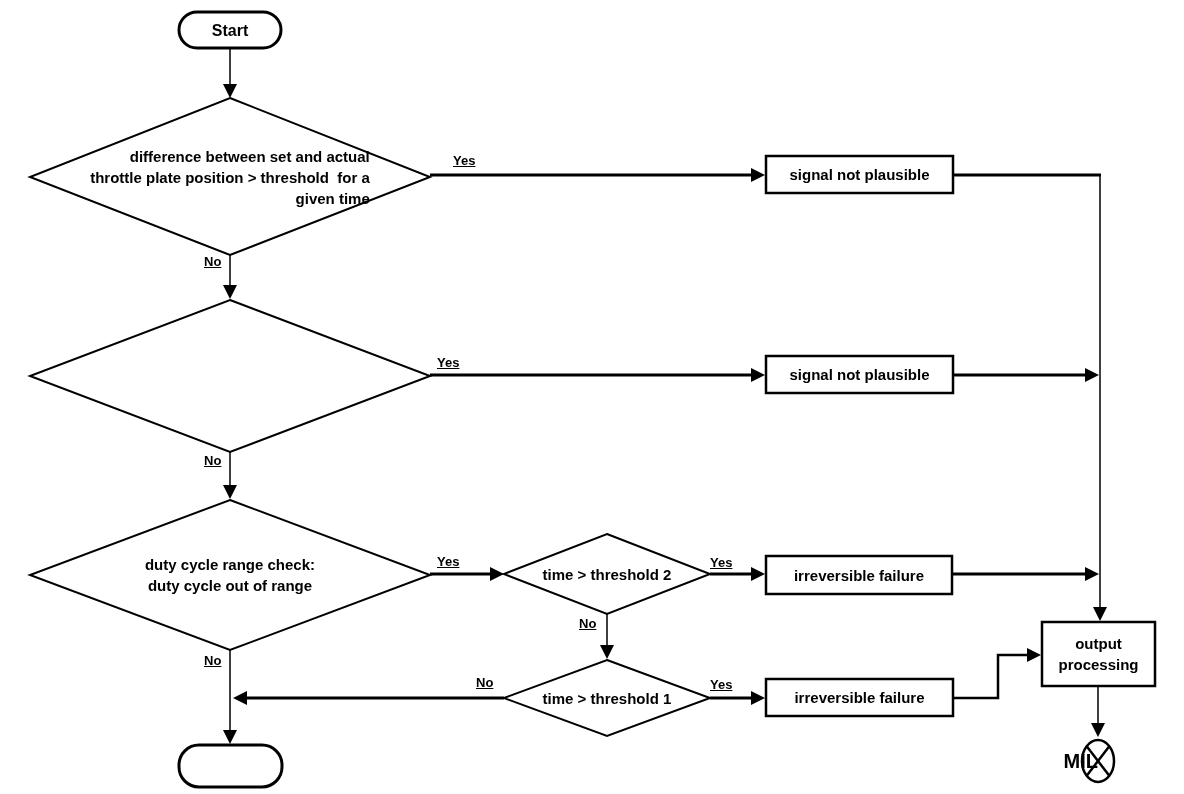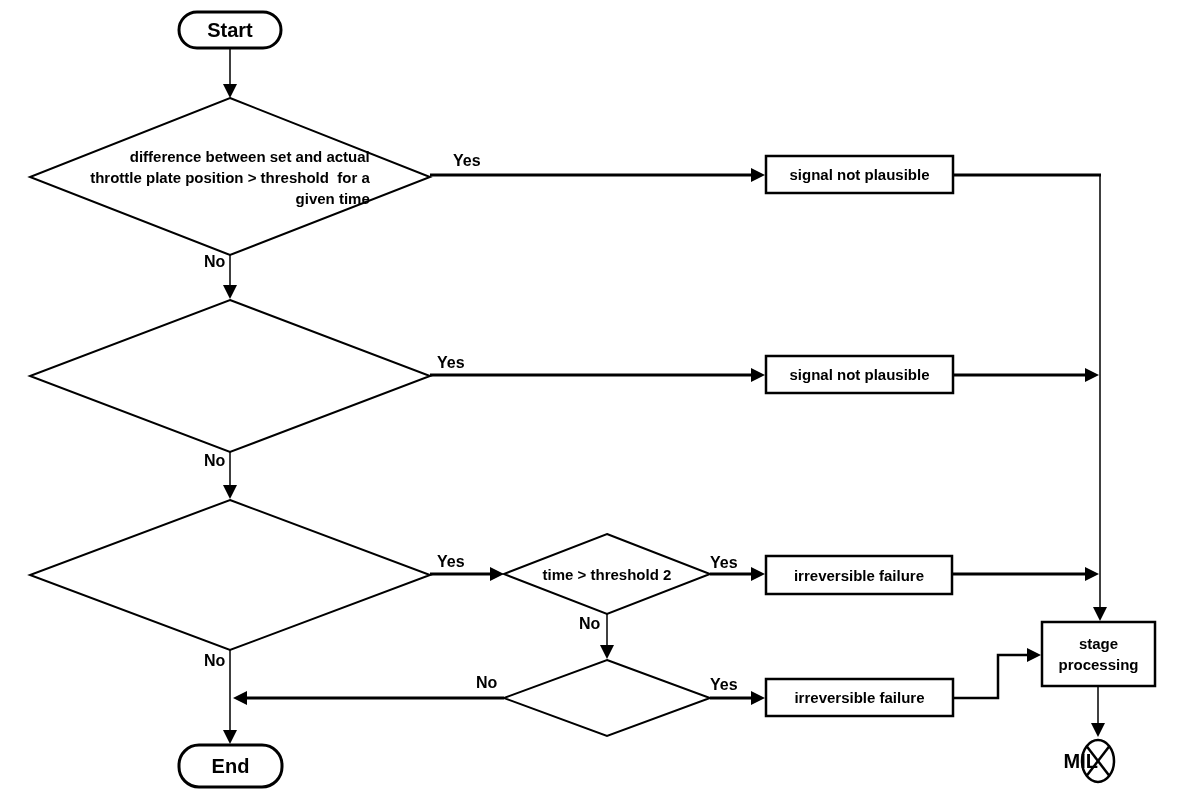--- a/index.html
+++ b/index.html
@@ -28,25 +28,26 @@
   }
   .node-label {
     display: flex;
     align-items: center;
     justify-content: center;
     text-align: center;
     font-size: 15px;
     line-height: 21px;
   }
   .edge-label {
-    font-size: 16px;
+    font-size: 13px;
     line-height: 16px;
+    text-decoration: underline;
   }
   .terminator-label {
-    font-size: 20px;
+    font-size: 16px;
     text-align: center;
   }
   .mil-label {
     display: flex;
     align-items: center;
     justify-content: flex-end;
     font-size: 20px;
   }
 </style>
 </head>
@@ -121,32 +122,34 @@
 
   <div class="lbl node-label" style="left:40px; top:100px; width:380px; height:155px;text-align:right;">difference between set and actual
 throttle plate position &gt; threshold  for a
 given time</div>
 
   <div class="lbl node-label" style="left:766px; top:156px; width:187px; height:37px;">signal not plausible</div>
 
 
   <div class="lbl node-label" style="left:766px; top:356px; width:187px; height:37px;">signal not plausible</div>
 
+  <div class="lbl node-label" style="left:40px; top:502px; width:380px; height:146px;">duty cycle range check:
+duty cycle out of range</div>
 
   <div class="lbl node-label" style="left:505px; top:535px; width:204px; height:78px;">time &gt; threshold 2</div>
 
   <div class="lbl node-label" style="left:766px; top:556px; width:186px; height:38px;">irreversible failure</div>
 
+  <div class="lbl node-label" style="left:505px; top:660px; width:204px; height:76px;">time &gt; threshold 1</div>
 
   <div class="lbl node-label" style="left:766px; top:679px; width:187px; height:37px;">irreversible failure</div>
 
-  <div class="lbl node-label" style="left:1042px; top:622px; width:113px; height:64px;">stage
+  <div class="lbl node-label" style="left:1042px; top:622px; width:113px; height:64px;">output
 processing</div>
 
-  <div class="lbl node-label terminator-label" style="left:179px; top:745px; width:103px; height:42px;">End</div>
 
   <div class="lbl mil-label" style="left:1046px; top:749px; width:52px; height:24px;">MIL</div>
 
   <div class="lbl edge-label" style="left:453px; top:153px;">Yes</div>
   <div class="lbl edge-label" style="left:204px; top:254px;">No</div>
   <div class="lbl edge-label" style="left:437px; top:355px;">Yes</div>
   <div class="lbl edge-label" style="left:204px; top:453px;">No</div>
   <div class="lbl edge-label" style="left:437px; top:554px;">Yes</div>
   <div class="lbl edge-label" style="left:204px; top:653px;">No</div>
   <div class="lbl edge-label" style="left:710px; top:555px;">Yes</div>

